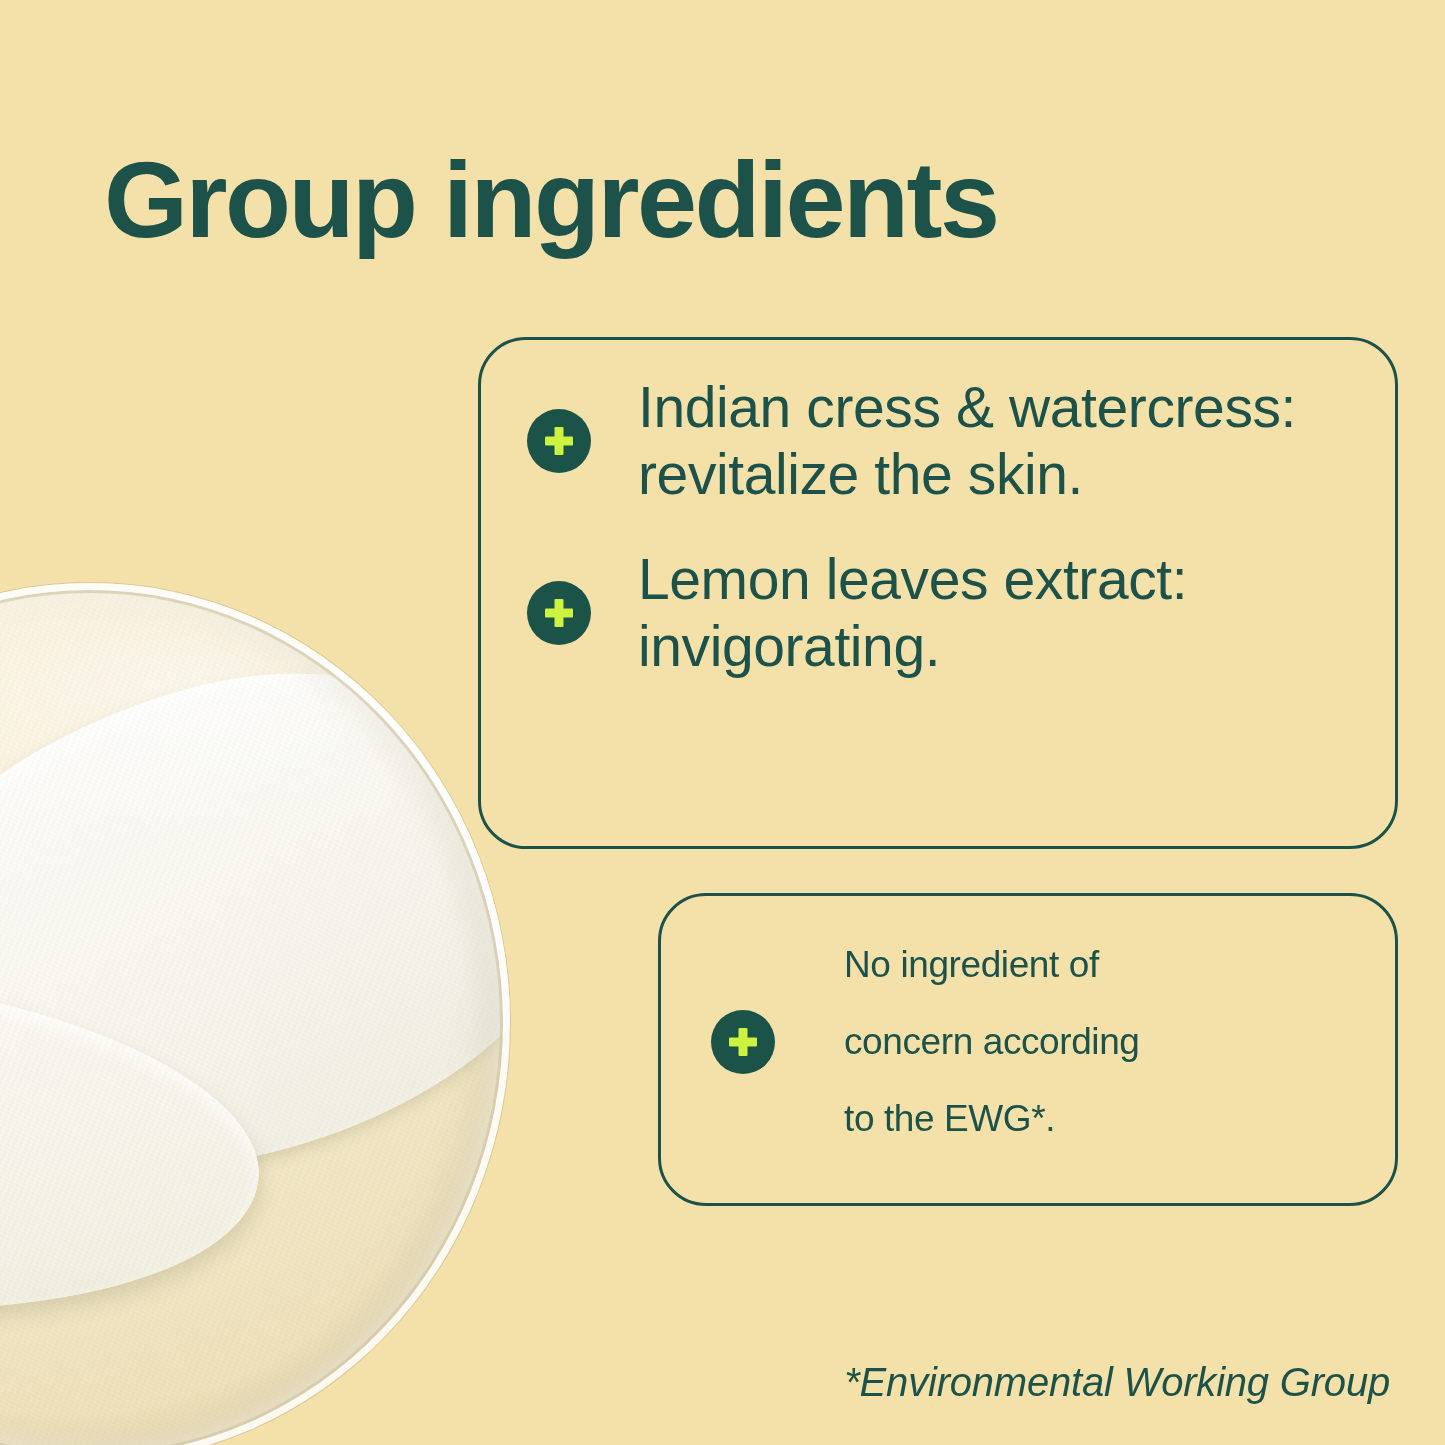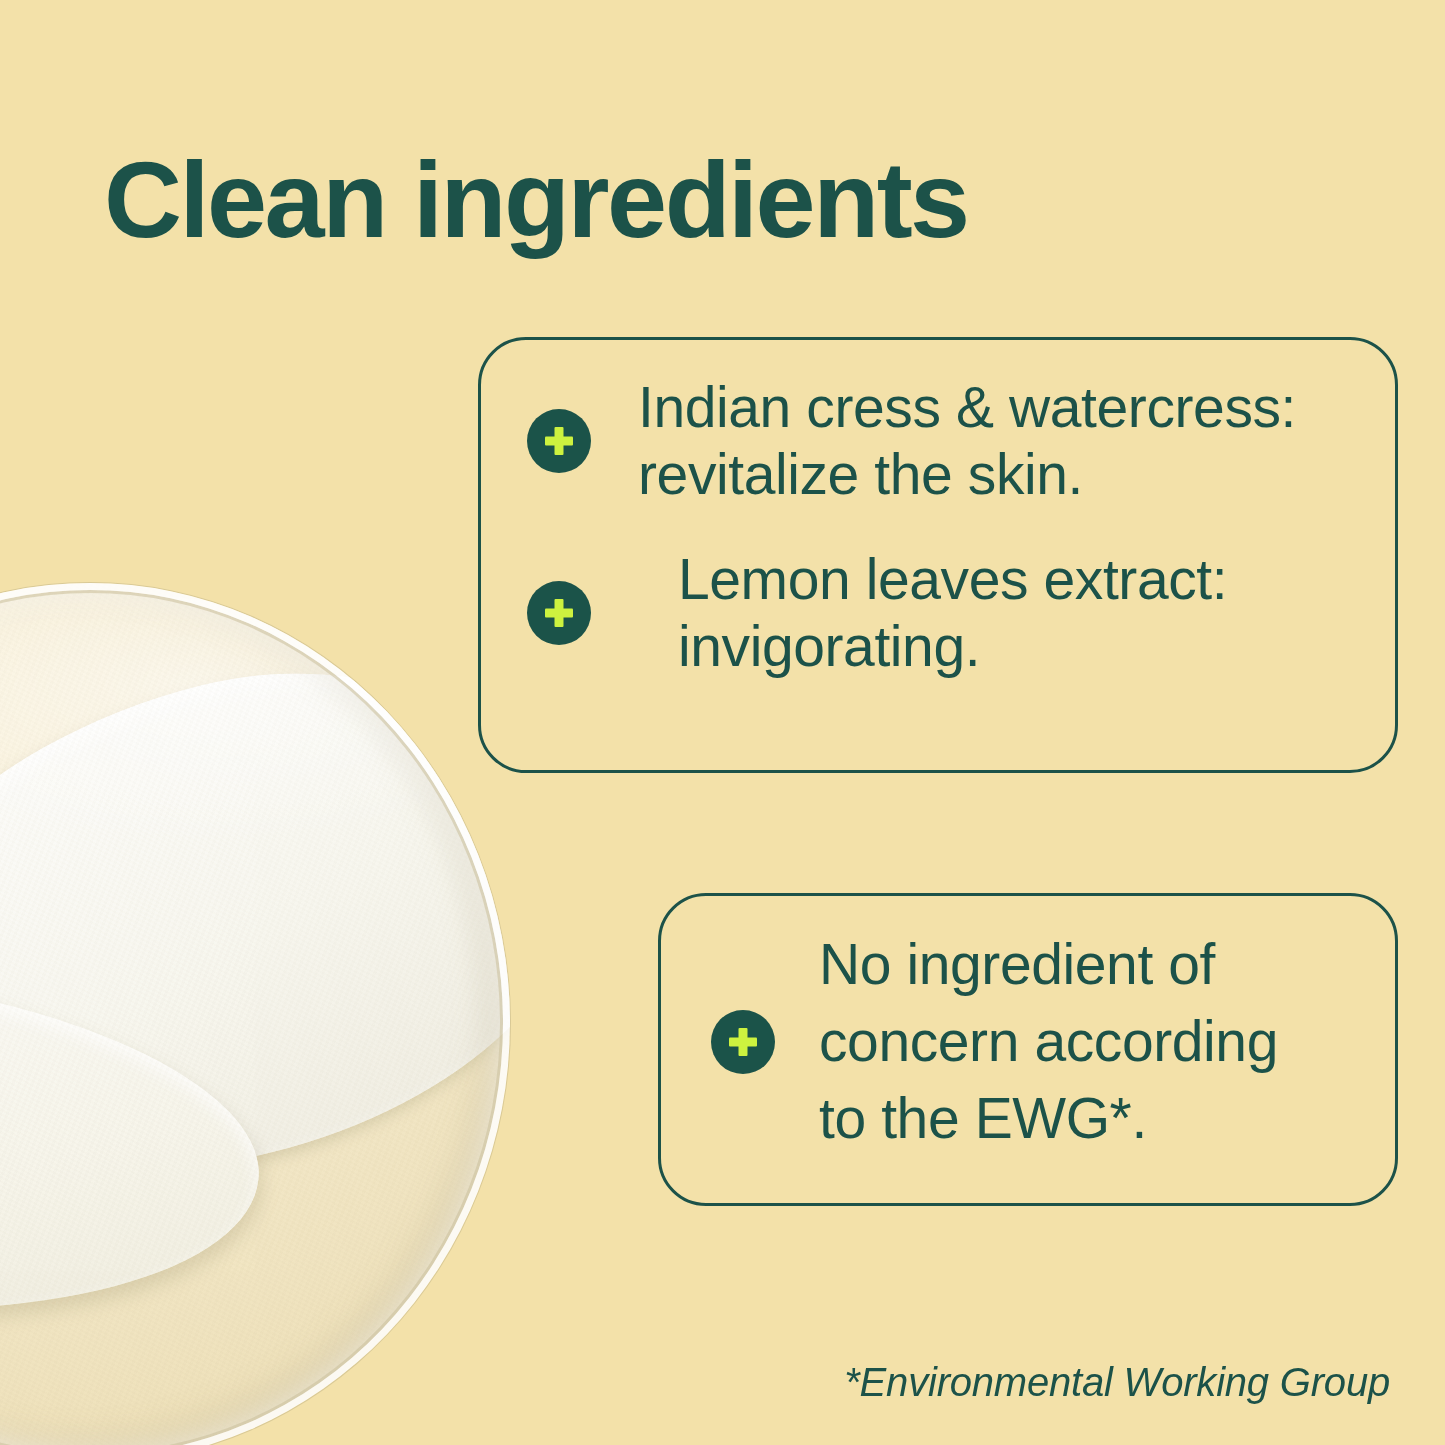--- a/index.html
+++ b/index.html
@@ -111,21 +111,21 @@
   .card {
     position: absolute;
     border: 3px solid #1c5249;
     border-radius: 48px;
     box-sizing: border-box;
   }
   #card-ingredients {
     left: 478px;
     top: 337px;
     width: 920px;
-    height: 436px;
+    height: 512px;
   }
   #card-ewg {
     left: 658px;
     top: 893px;
     width: 740px;
     height: 313px;
   }
 
   .bullet-row {
     position: absolute;
@@ -175,32 +175,31 @@
   
   #row-cress {
     left: 46px;
     top: 34px;
     width: 840px;
   }
   #row-lemon {
     left: 46px;
     top: 206px;
     width: 840px;
-    gap: 40px;
   }
   
   #row-ewg {
     left: 50px;
     top: 30px;
     width: 660px;
   }
   #row-ewg .bullet-text {
-    font-size: 57px;
+    font-size: 37px;
     line-height: 77px;
-    margin-left: 44px;
+    margin-left: 69px;
   }
 
   
   #footnote {
     position: absolute;
     right: 55px;
     top: 1360px;
     font-size: 40px;
     font-style: italic;
     color: #1c5249;
@@ -215,21 +214,21 @@
 <div id="page">
 
   <div id="product-photo">
     <div id="wave-a"></div>
     <div id="wave-b"></div>
     <div id="photo-gloss"></div>
     <div id="photo-grain"></div>
     <div id="photo-rim"></div>
   </div>
 
-  <h1 id="page-title">Clean ingredients</h1>
+  <h1 id="page-title">Group ingredients</h1>
 
   <section class="card" id="card-ingredients">
 
     <div class="bullet-row" id="row-cress">
       <span class="badge"></span>
       <span class="bullet-text">Indian cress &amp; watercress:
 revitalize the skin.</span>
     </div>
 
     <div class="bullet-row" id="row-lemon">

